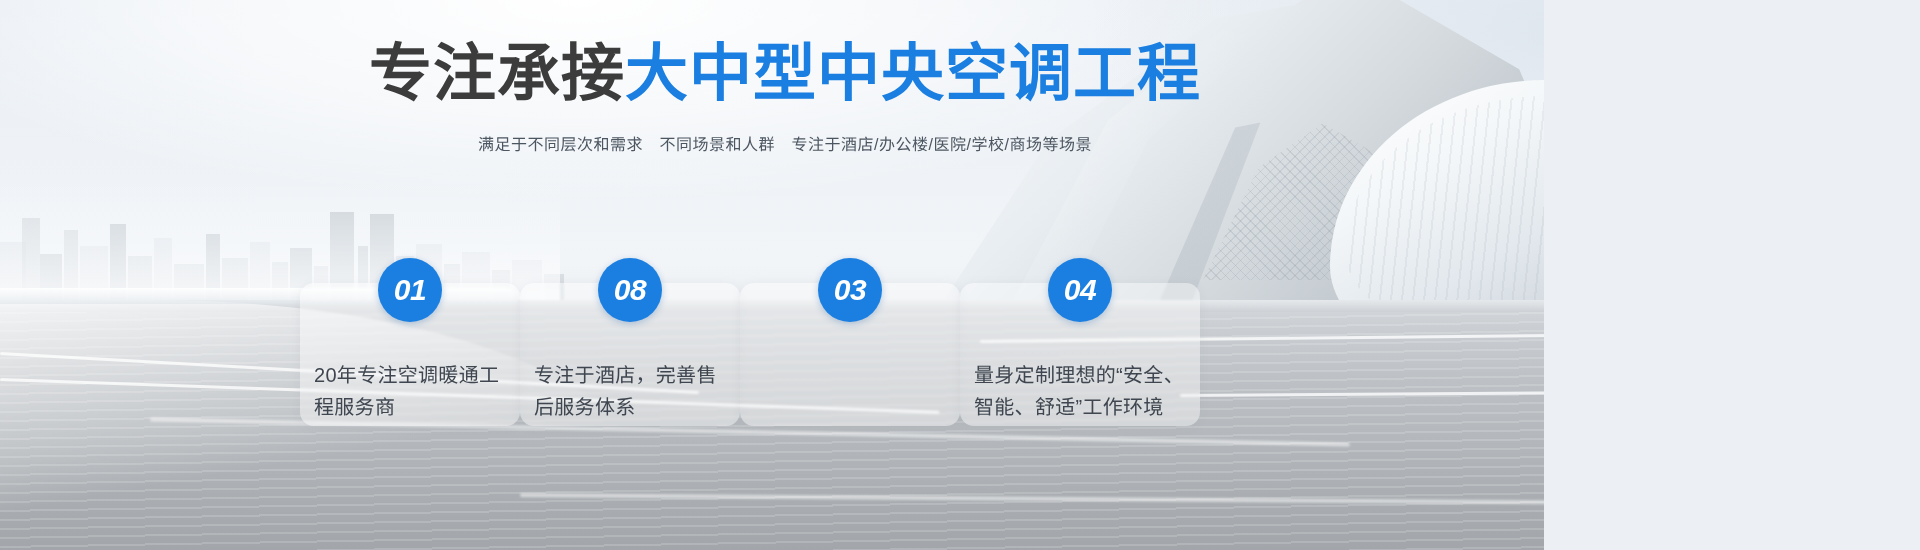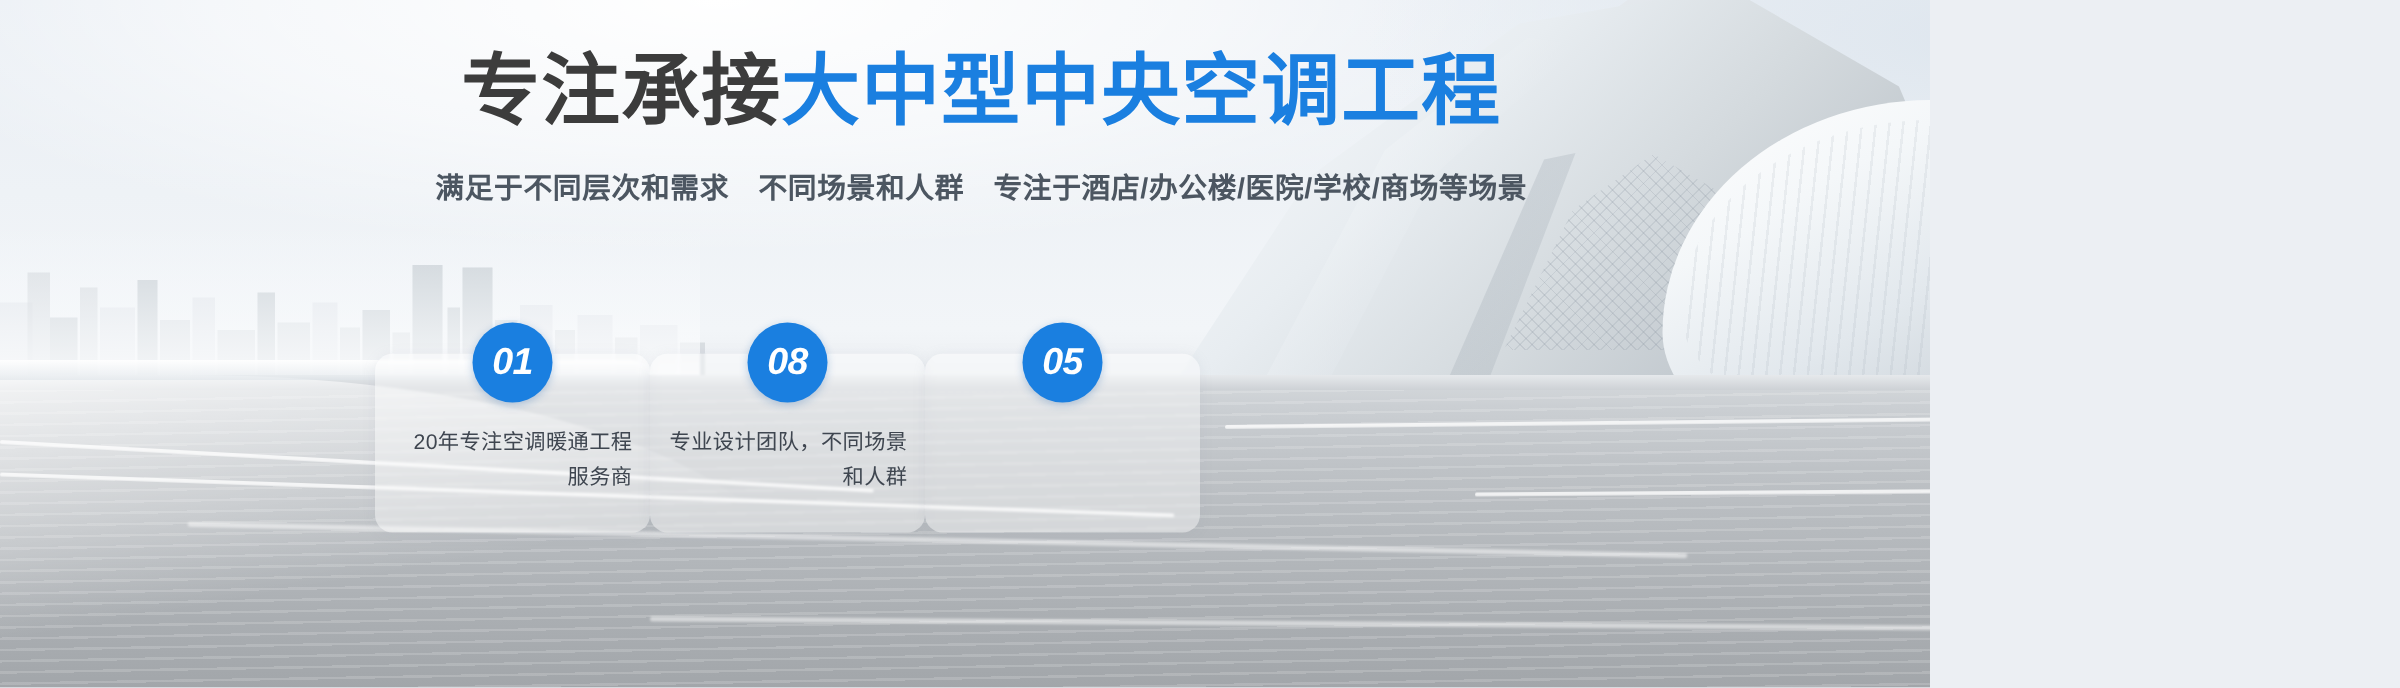--- a/index.html
+++ b/index.html
@@ -138,22 +138,22 @@
 
   
   .headings{position:absolute;left:0;top:42px;width:1570px;text-align:center;}
   .title{
     margin:0;font-size:63px;line-height:1;font-weight:bold;letter-spacing:1px;
     white-space:nowrap;
   }
   .title .t-dark{color:#3c3c3c;}
   .title .t-blue{color:#1a7fe0;}
   .subtitle{
-    margin:26px 0 0 0;font-size:23px;color:#4c5661;letter-spacing:.5px;
-    white-space:nowrap;font-weight:bold;
+    margin:26px 0 0 0;font-size:16px;color:#4c5661;letter-spacing:.5px;
+    white-space:nowrap;font-weight:normal;
   }
 
   
   .cards{
     position:absolute;left:300px;top:228px;width:980px;height:200px;
     display:flex;
   }
   .card{
     position:relative;width:220px;height:143px;margin-top:55px;
     background:rgba(255,255,255,.42);
@@ -166,22 +166,22 @@
     width:64px;height:64px;border-radius:50%;
     background:#1a7fe0;
     display:flex;align-items:center;justify-content:center;
     box-shadow:0 2px 7px rgba(20,90,170,.28);
   }
   .card-badge span{
     color:#ffffff;font-size:30px;font-weight:bold;font-style:italic;
     letter-spacing:-.5px;line-height:1;
   }
   .card-text{
-    position:absolute;left:14px;right:14px;top:57px;
-    text-align:right;font-size:17px;line-height:1.62;color:#3f4650;
+    position:absolute;left:14px;right:14px;top:76px;
+    text-align:left;font-size:20px;line-height:1.62;color:#3f4650;
     letter-spacing:.3px;
   }
   .card:nth-child(4){width:240px;}
 </style>
 </head>
 <body>
 
 <div id="banner">
 
   <div class="sky-glow"></div>
@@ -259,25 +259,31 @@
       <div class="card-badge">
         <span>01</span>
       </div>
       <div class="card-text">20年专注空调暖通工程服务商</div>
     </div>
 
     <div class="card">
       <div class="card-badge">
         <span>08</span>
       </div>
-      <div class="card-text">专业设计团队，不同场景和人群</div>
-    </div>
-
-    <div class="card">
-      <div class="card-badge">
-        <span>05</span>
-      </div>
-    </div>
-
+      <div class="card-text">专注于酒店，完善售后服务体系</div>
+    </div>
+
+    <div class="card">
+      <div class="card-badge">
+        <span>03</span>
+      </div>
+    </div>
+
+    <div class="card">
+      <div class="card-badge">
+        <span>04</span>
+      </div>
+      <div class="card-text">量身定制理想的“安全、智能、舒适”工作环境</div>
+    </div>
 
   </div>
 
 </div>
 
 </body></html>

